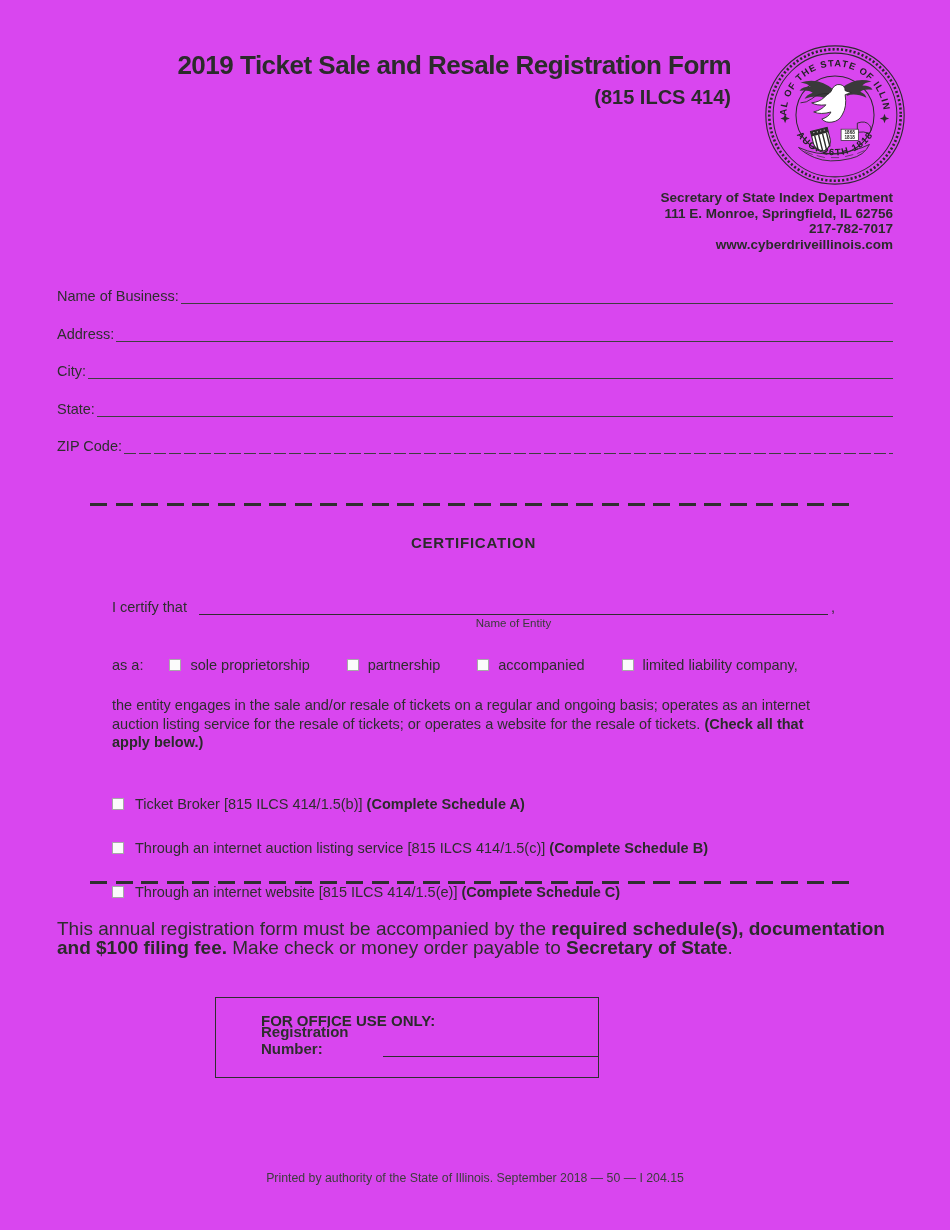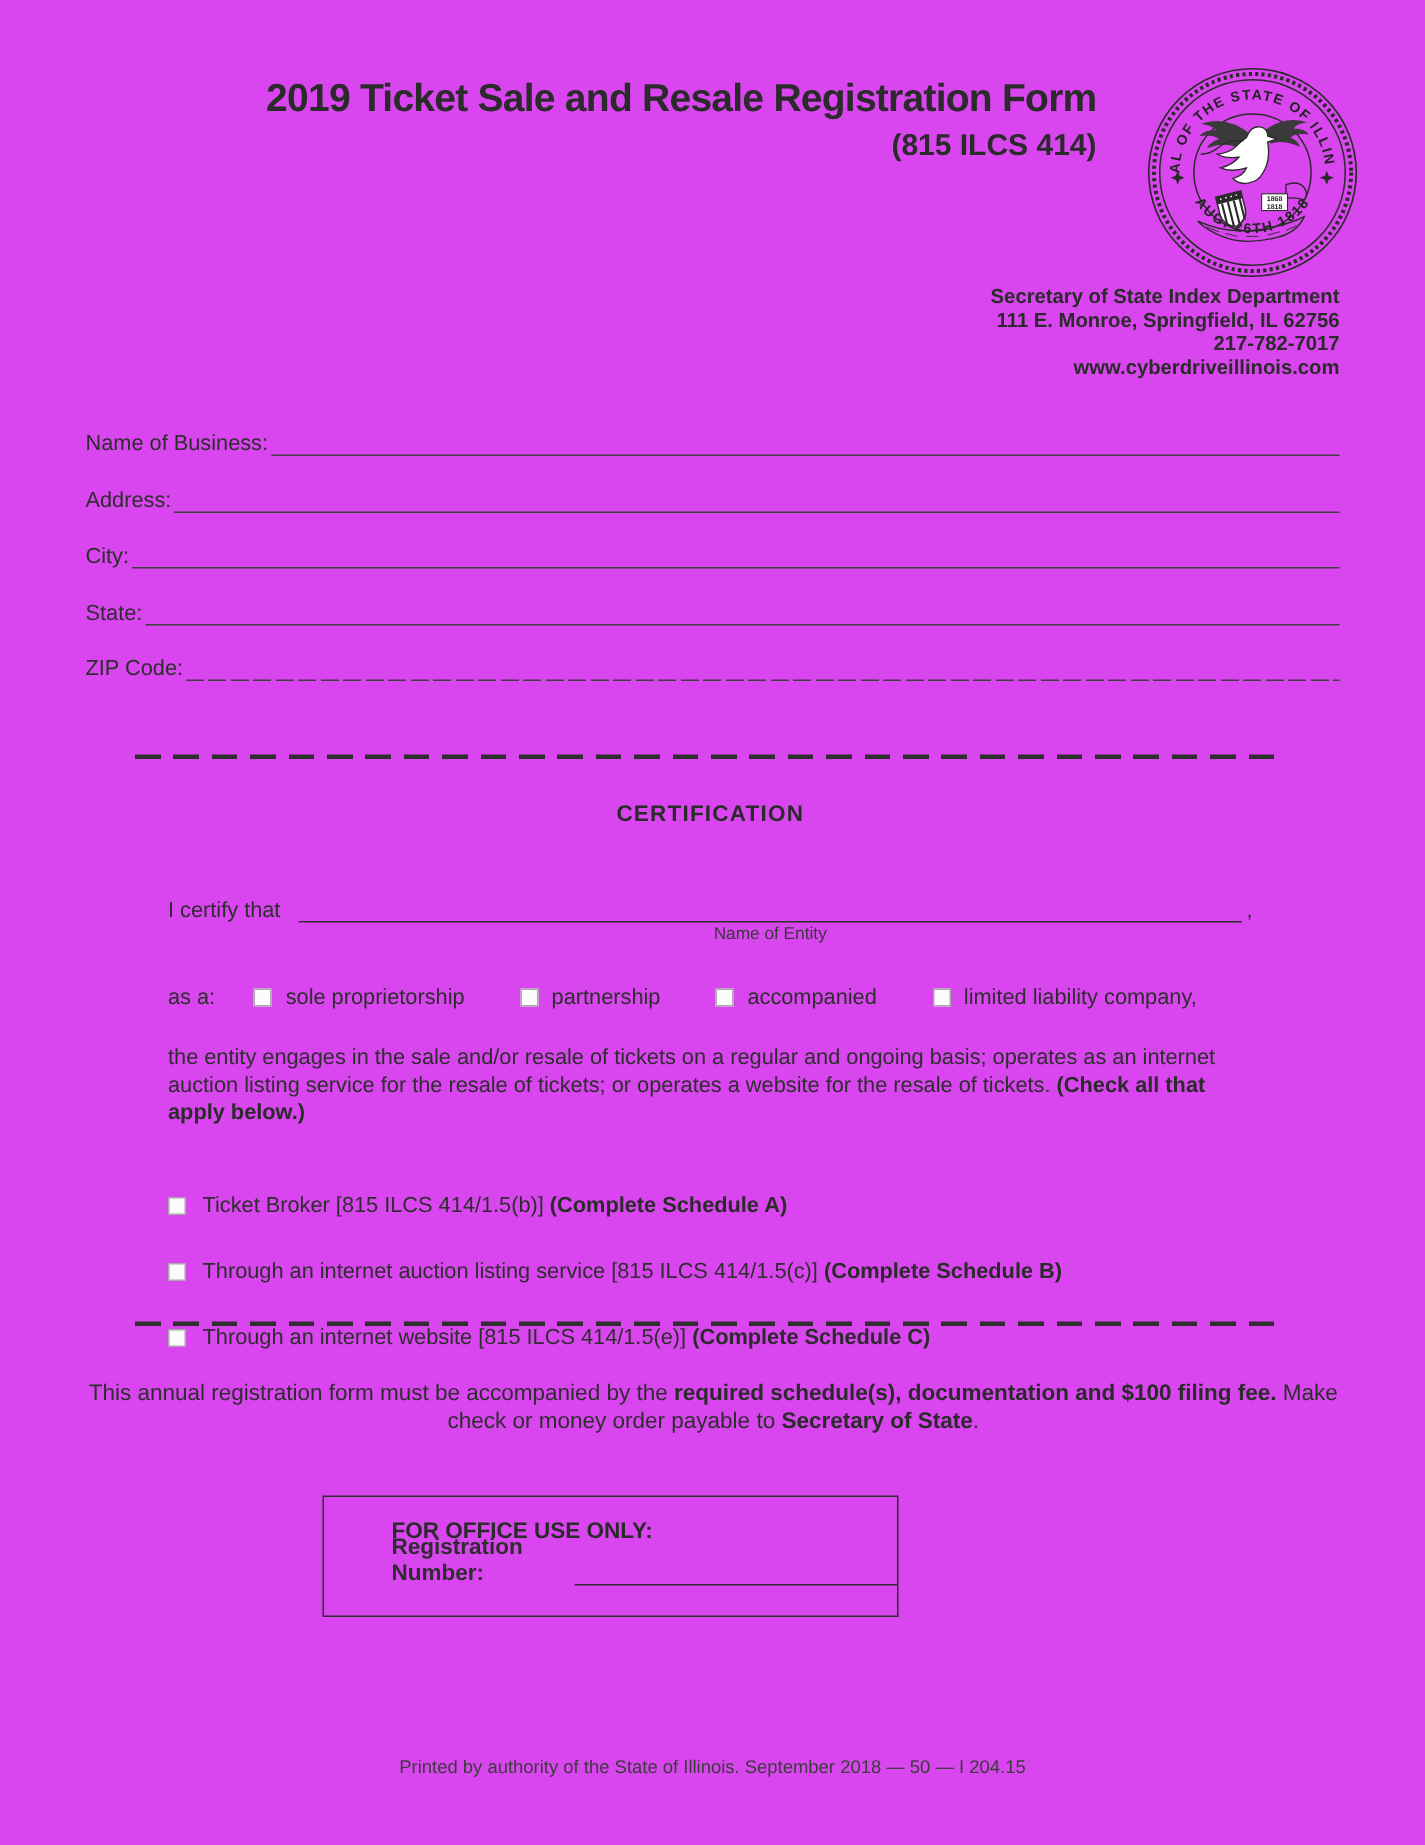--- a/index.html
+++ b/index.html
@@ -54,21 +54,21 @@
   .asa-item .checkbox { margin-right:9px; }
 
   .cert-paragraph { margin-top:23px; line-height:18.5px; }
   b, .bold { font-weight:bold; color:#2b2b2b; }
 
   .option-row { display:flex; align-items:center; margin-top:28px; }
   .option-row .checkbox { margin-right:11px; }
   .option-row.first { margin-top:44px; }
 
   
-  .instructions { position:absolute; top:920px; left:57px; right:56px; font-size:15px; line-height:18.5px;text-align:center; }
+  .instructions { position:absolute; top:920px; left:57px; right:56px; font-size:19px; line-height:18.5px; }
 
   
   .office-box { position:absolute; top:997px; left:215px; width:384px; height:81px;
     border:1.6px solid #2f2f2f; padding:14px 0 0 45px; }
   .office-heading { font-weight:bold; font-size:15px; color:#2b2b2b; }
   .reg-row { display:flex; align-items:flex-end; margin-top:11px; height:17px; font-weight:bold; font-size:15px; }
   .reg-line { width:272px; border-bottom:1.3px solid #2f2f2f; height:100%; }
 
   
   .footer { position:absolute; top:1171px; left:0; right:0; text-align:center; font-size:12.3px; color:#3c3c3c; }

